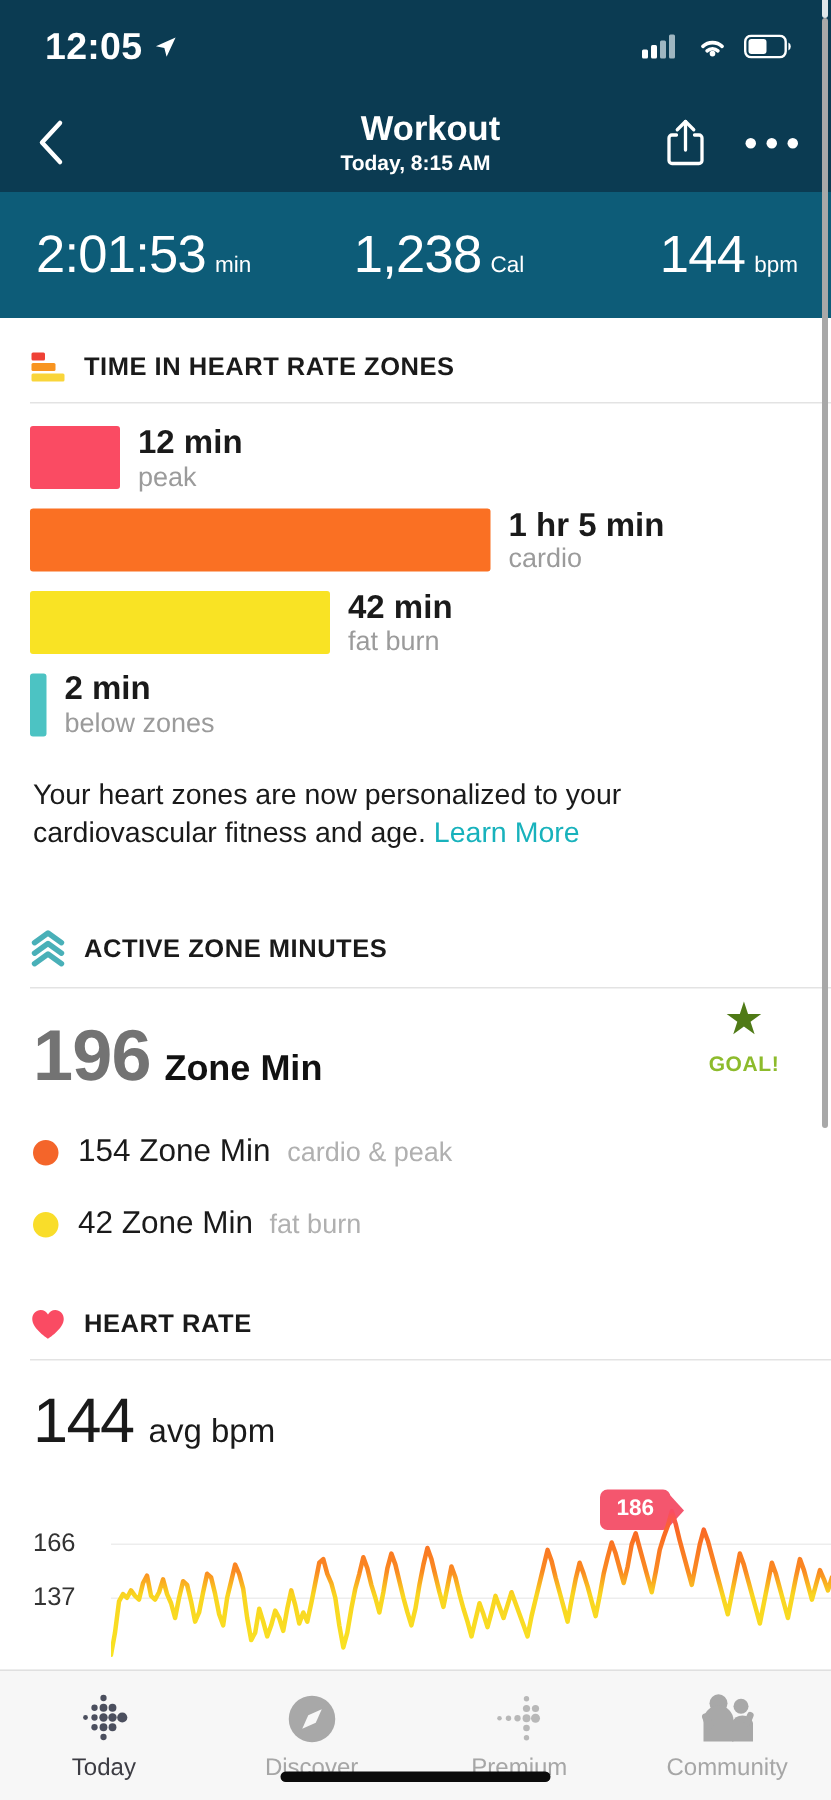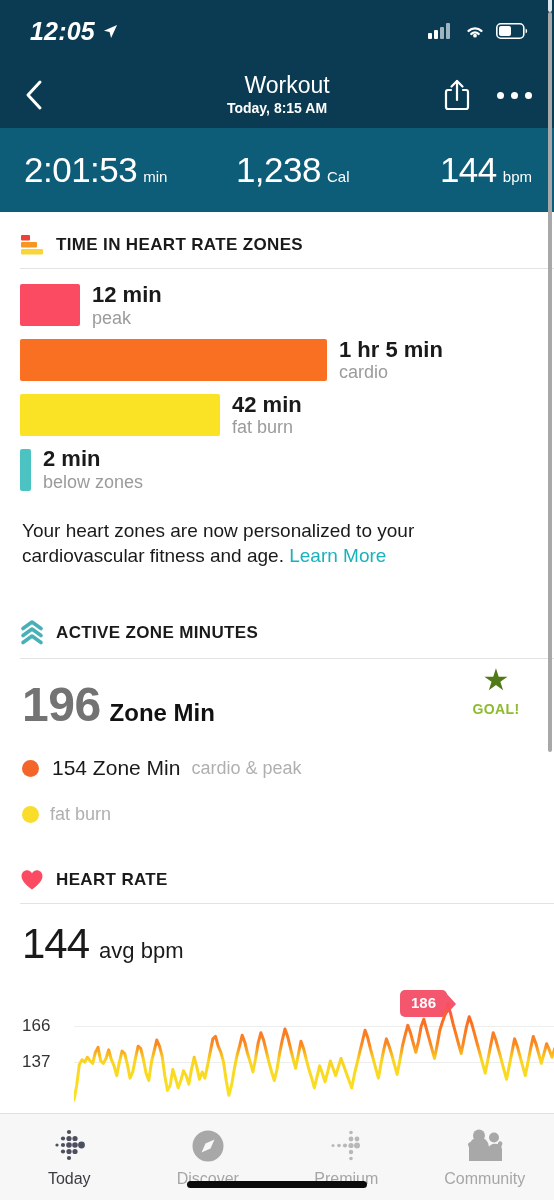--- a/index.html
+++ b/index.html
@@ -11,37 +11,37 @@
     overflow:hidden;
     -webkit-font-smoothing:antialiased;
   }
 
   
   .statusbar{
     height:62px; background:#0b3b52; color:#fff;
     display:flex; align-items:center; justify-content:space-between;
     padding:0 26px 0 30px;
   }
-  .sb-left{ display:flex; align-items:center; gap:6px;font-style:italic; }
+  .sb-left{ display:flex; align-items:center; gap:6px; }
   .sb-time{ font-size:25px; font-weight:600; letter-spacing:.2px; }
   .sb-loc{ width:15px; height:15px; margin-left:2px; }
   .sb-right{ display:flex; align-items:center; gap:9px; }
 
   
   .navbar{
     height:66px; background:#0b3b52; color:#fff;
     display:flex; align-items:center; position:relative;
     padding:0 22px 0 14px;
   }
   .nav-back{ width:40px; display:flex; align-items:center; justify-content:center; }
   .nav-titles{
     position:absolute; left:0; right:0; top:50%; transform:translateY(-50%);
     text-align:center; pointer-events:none;
   }
-  .nav-title{ font-size:23px; font-weight:400; line-height:1.15;padding-left:20px; }
+  .nav-title{ font-size:23px; font-weight:700; line-height:1.15;padding-left:20px; }
   .nav-sub{ font-size:14px; font-weight:600; line-height:1.3; margin-top:1px; }
   .nav-actions{ margin-left:auto; display:flex; align-items:center; gap:26px; position:relative; z-index:2;}
   .dots{ display:flex; gap:7px; }
   .dots i{ width:7px; height:7px; border-radius:50%; background:#fff; display:block; }
 
   
   .summary{
     background:#0d5c78; color:#fff; height:84px;
     display:flex; align-items:center; padding:0 22px 0 24px;
   }
@@ -270,20 +270,21 @@
       <div class="goal-txt" style="color: rgb(141, 187, 44);">GOAL!</div>
     </div>
 
     <div class="azm-row">
       <span class="azm-dot" id="azmdot0" style="background: rgb(244, 101, 42);"></span>
       <span class="azm-main">154 Zone Min</span>
       <span class="azm-sub">cardio &amp; peak</span>
     </div>
     <div class="azm-row">
       <span class="azm-dot" id="azmdot1" style="background: rgb(249, 221, 42);"></span>
+      <span class="azm-main">42 Zone Min</span>
       <span class="azm-sub">fat burn</span>
     </div>
   </div>
 
   <div class="section-head" style="padding-top:44px">
     <svg width="24" height="22" viewBox="0 0 24 22">
       <path d="M12 20.5 C12 20.5 1.5 13.8 1.5 7.3 C1.5 3.6 4.2 1.3 7.1 1.3 C9.3 1.3 11.1 2.6 12 4.4 C12.9 2.6 14.7 1.3 16.9 1.3 C19.8 1.3 22.5 3.6 22.5 7.3 C22.5 13.8 12 20.5 12 20.5 Z" fill="#fa4b63"></path>
     </svg>
     <span class="title">HEART RATE</span>
   </div>

